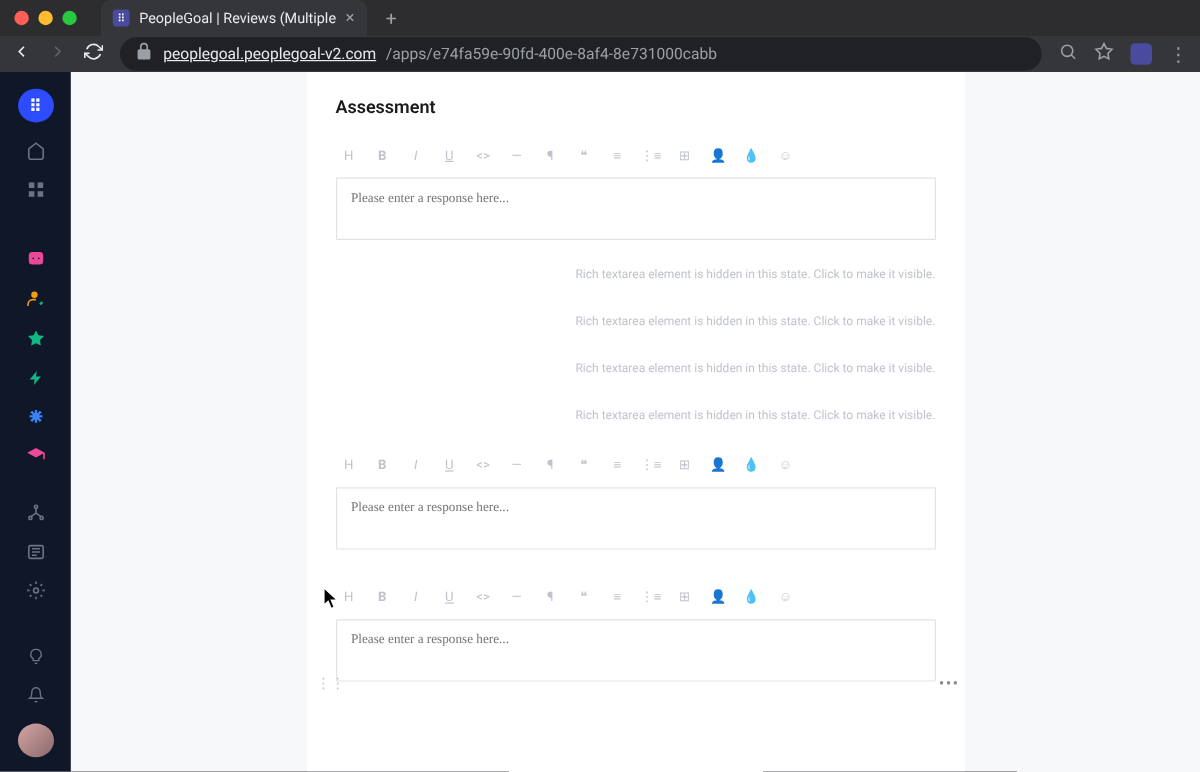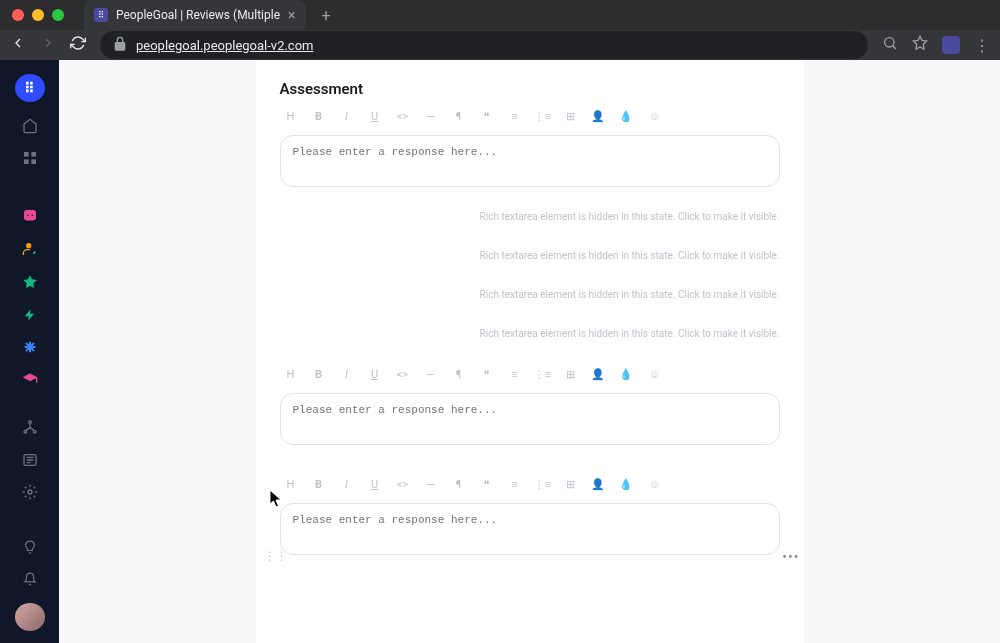--- a/index.html
+++ b/index.html
@@ -28,28 +28,28 @@
 
 .sidebar{width:59px;background:#0f1729;display:flex;flex-direction:column;align-items:center;padding-top:14px;gap:14px;}
 .side-logo{width:30px;height:30px;background:#2d4bff;border-radius:50%;display:flex;align-items:center;justify-content:center;color:#fff;font-size:14px;font-weight:bold;}
 .side-item{width:20px;height:20px;display:flex;align-items:center;justify-content:center;cursor:pointer;position:relative;}
 .side-spacer{flex:1;}
 .side-avatar{width:30px;height:30px;border-radius:50%;background:linear-gradient(135deg,#d4a5a5,#8b6969);margin-bottom:12px;}
 
 
 .main{flex:1;background:#f7f8fa;overflow-y:auto;display:flex;justify-content:center;}
 .card{width:548px;background:#fff;margin-top:0;padding:20px 24px 40px;}
-.card h2{font-size:15px;font-weight:600;color:#1a1a1a;margin-bottom:5px;}
+.card h2{font-size:15px;font-weight:600;color:#1a1a1a;margin-bottom:18px;}
 .question-label{font-size:11px;font-weight:600;color:#1a1a1a;margin-bottom:10px;line-height:1.4;}
 .required{color:#6b7cff;font-weight:500;}
 
 .rt-toolbar{display:flex;gap:10px;padding:4px 2px;margin-bottom:6px;}
 .rt-btn{width:18px;height:18px;display:flex;align-items:center;justify-content:center;color:#c0c3cc;font-size:11px;}
 
-.rt-input{width:100%;min-height:52px;border:1px solid #e1e3e8;border-radius:13px;padding:10px 12px;font-size:11px;color:#a0a3ad;resize:none;font-family:Liberation Mono, monospace;}
+.rt-input{width:100%;min-height:52px;border:1px solid #e1e3e8;border-radius:1px;padding:10px 12px;font-size:11px;color:#a0a3ad;resize:none;font-family:Liberation Serif, serif;}
 .rt-input-tall{min-height:52px;}
 
 .hidden-msg{text-align:right;font-size:10px;color:#c0c3cc;padding:14px 0;}
 
 .question-block{margin-bottom:6px;position:relative;}
 .drag-handle{position:absolute;left:-16px;top:78px;color:#c0c3cc;font-size:12px;}
 .more-dots{position:absolute;right:-20px;top:78px;color:#8a8d96;font-size:14px;letter-spacing:1px;}
 
 .cursor-arrow{position:absolute;left:270px;top:490px;z-index:100;pointer-events:none;}
 </style>
@@ -77,20 +77,21 @@
       </svg></span>
   <span><svg viewBox="0 0 24 24" fill="none" stroke="#e8eaed" stroke-width="2">
         <path d="M23 4v6h-6M1 20v-6h6"></path>
         <path d="M3.51 9a9 9 0 0114.85-3.36L23 10M1 14l4.64 4.36A9 9 0 0020.49 15"></path>
       </svg></span>
   <div class="address-bar">
     <span class="lock"><svg width="12" height="12" viewBox="0 0 24 24" fill="#9aa0a6">
           <path d="M12 1a5 5 0 00-5 5v3H6a2 2 0 00-2 2v9a2 2 0 002 2h12a2 2 0 002-2v-9a2 2 0 00-2-2h-1V6a5 5 0 00-5-5zm-3 5a3 3 0 116 0v3H9V6z"></path>
         </svg></span>
     <span class="url-host">peoplegoal.peoplegoal-v2.com</span>
+      <span class="url-path">/apps/e74fa59e-90fd-400e-8af4-8e731000cabb</span>
   </div>
   <div class="bar-icons">
     <span><svg width="16" height="16" viewBox="0 0 24 24" fill="none" stroke="#9aa0a6" stroke-width="2">
           <circle cx="11" cy="11" r="7"></circle>
           <path d="M21 21l-5-5"></path>
         </svg></span>
     <span><svg width="16" height="16" viewBox="0 0 24 24" fill="none" stroke="#9aa0a6" stroke-width="2">
           <path d="M12 2l3 6 7 1-5 5 1 7-6-3-6 3 1-7-5-5 7-1 3-6z"></path>
         </svg></span>
     <div class="ext-icon"></div>

